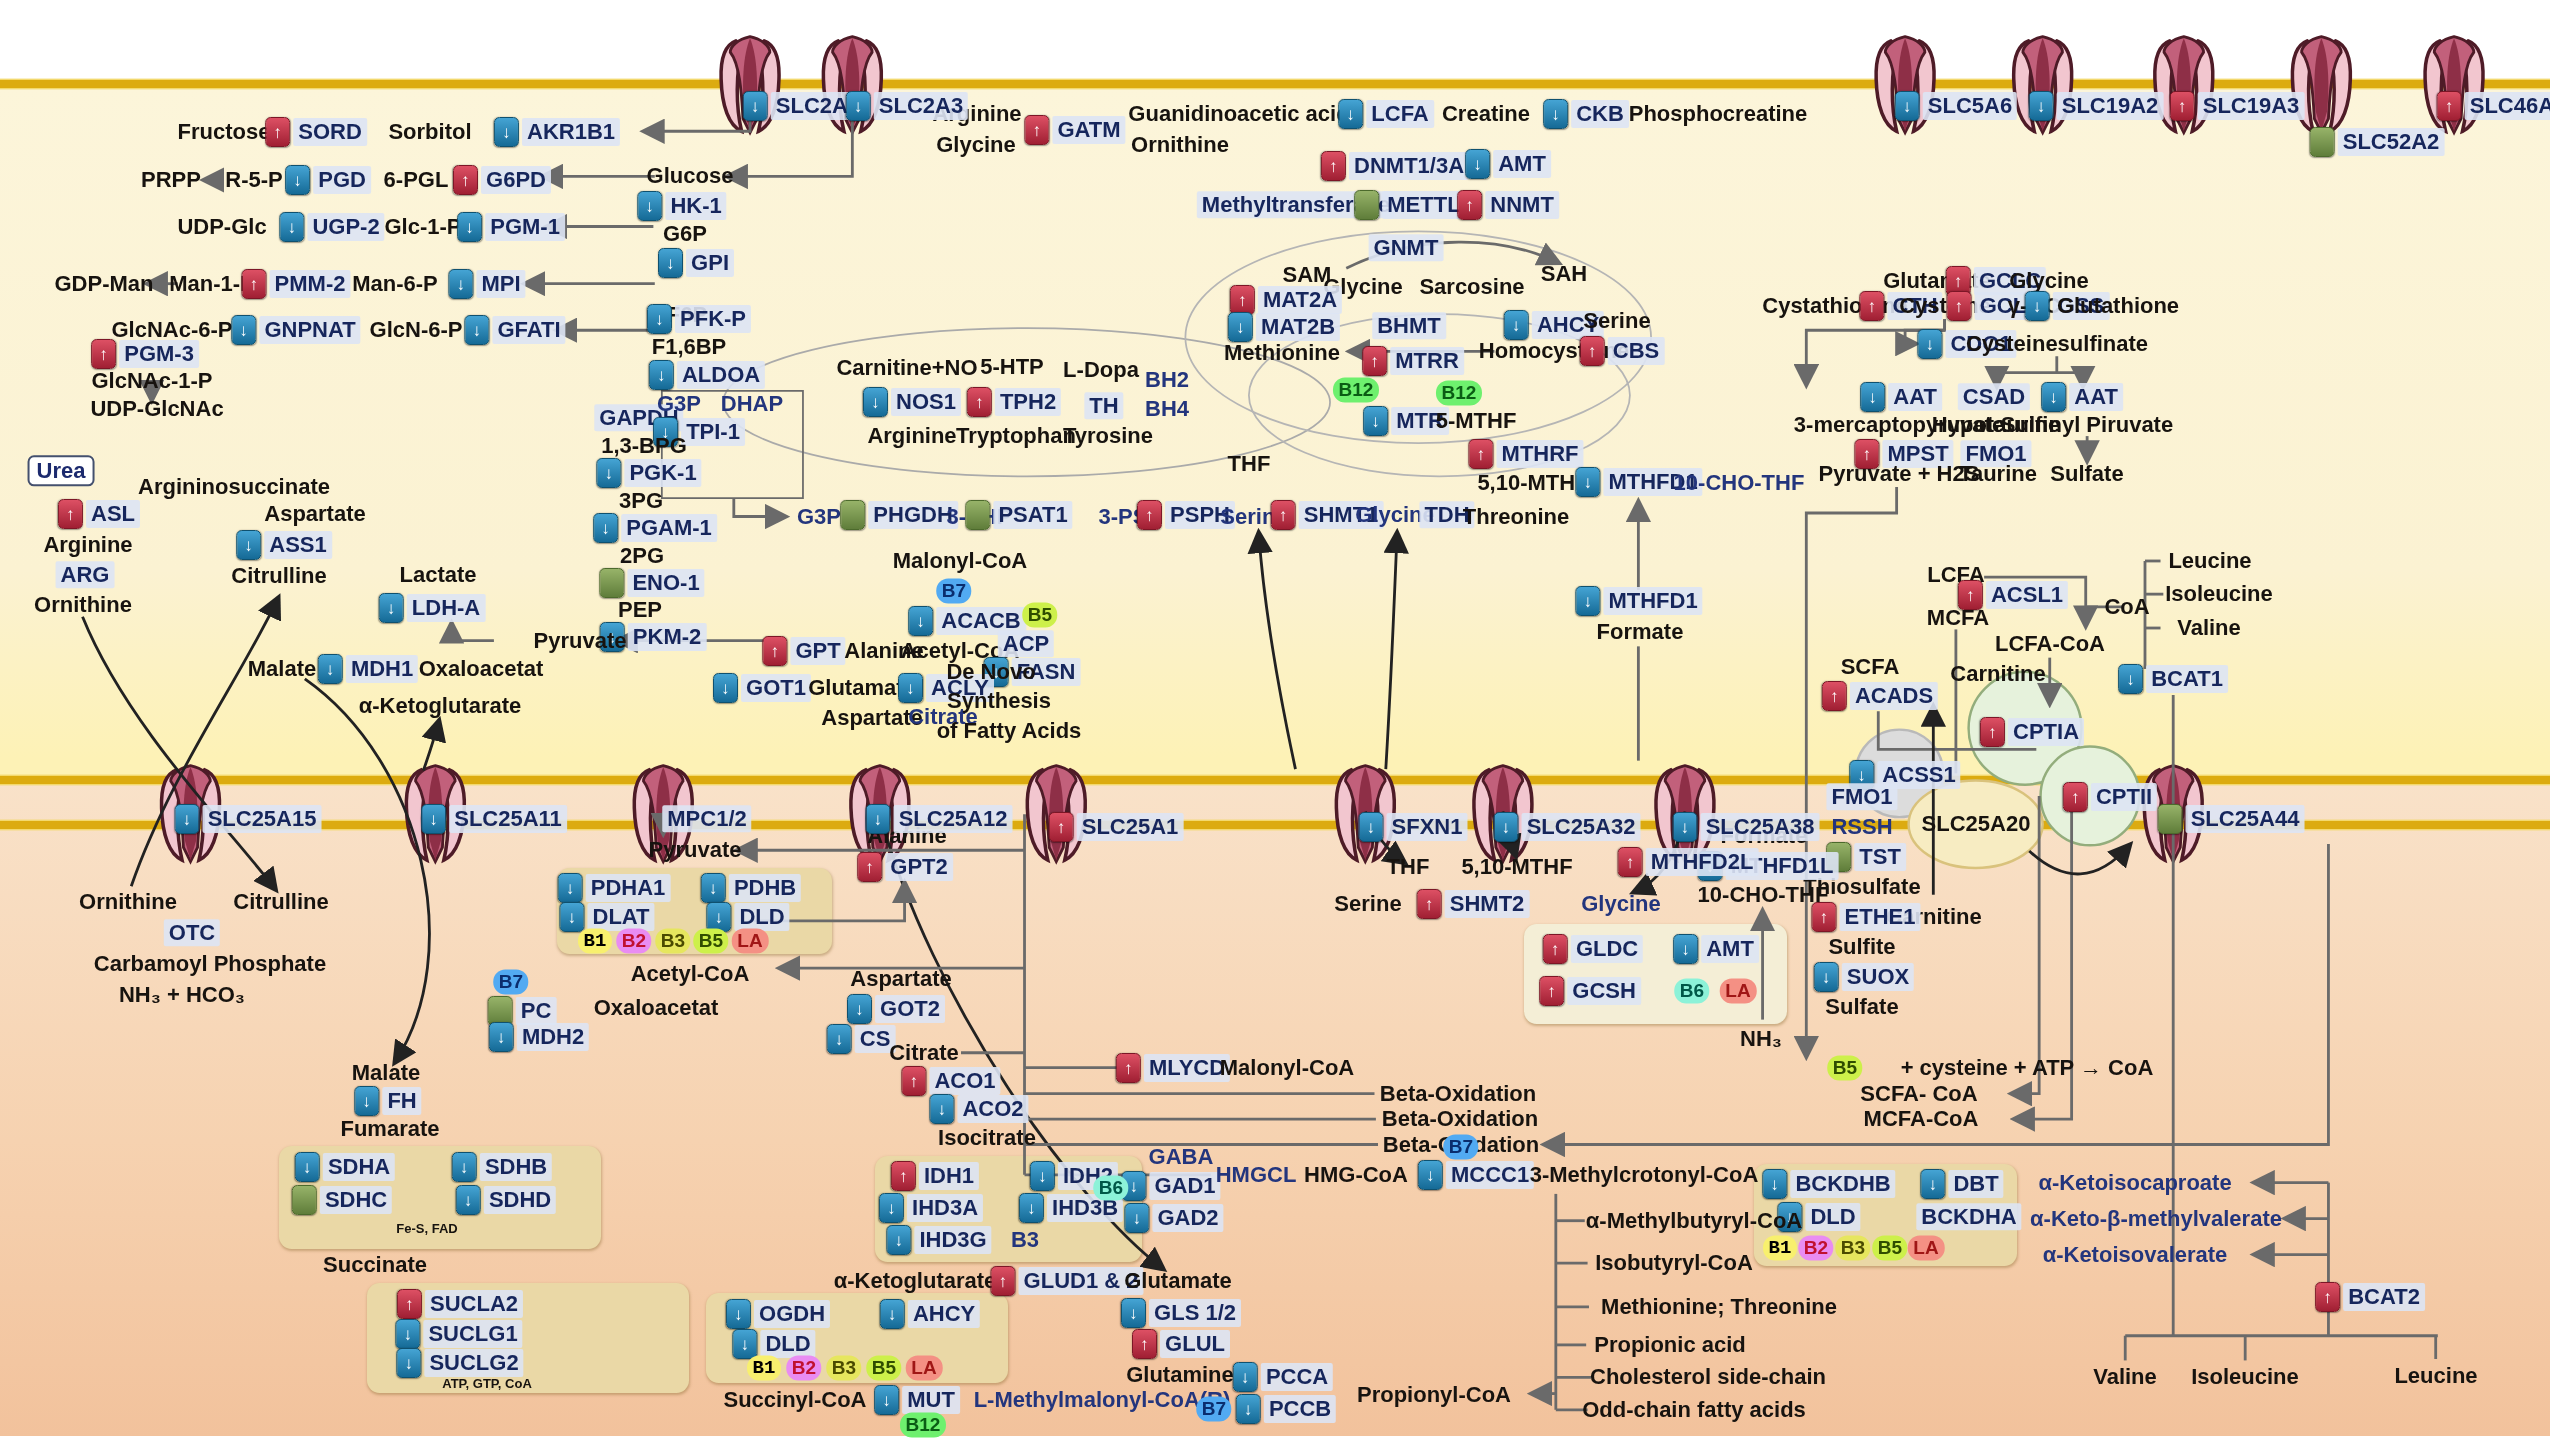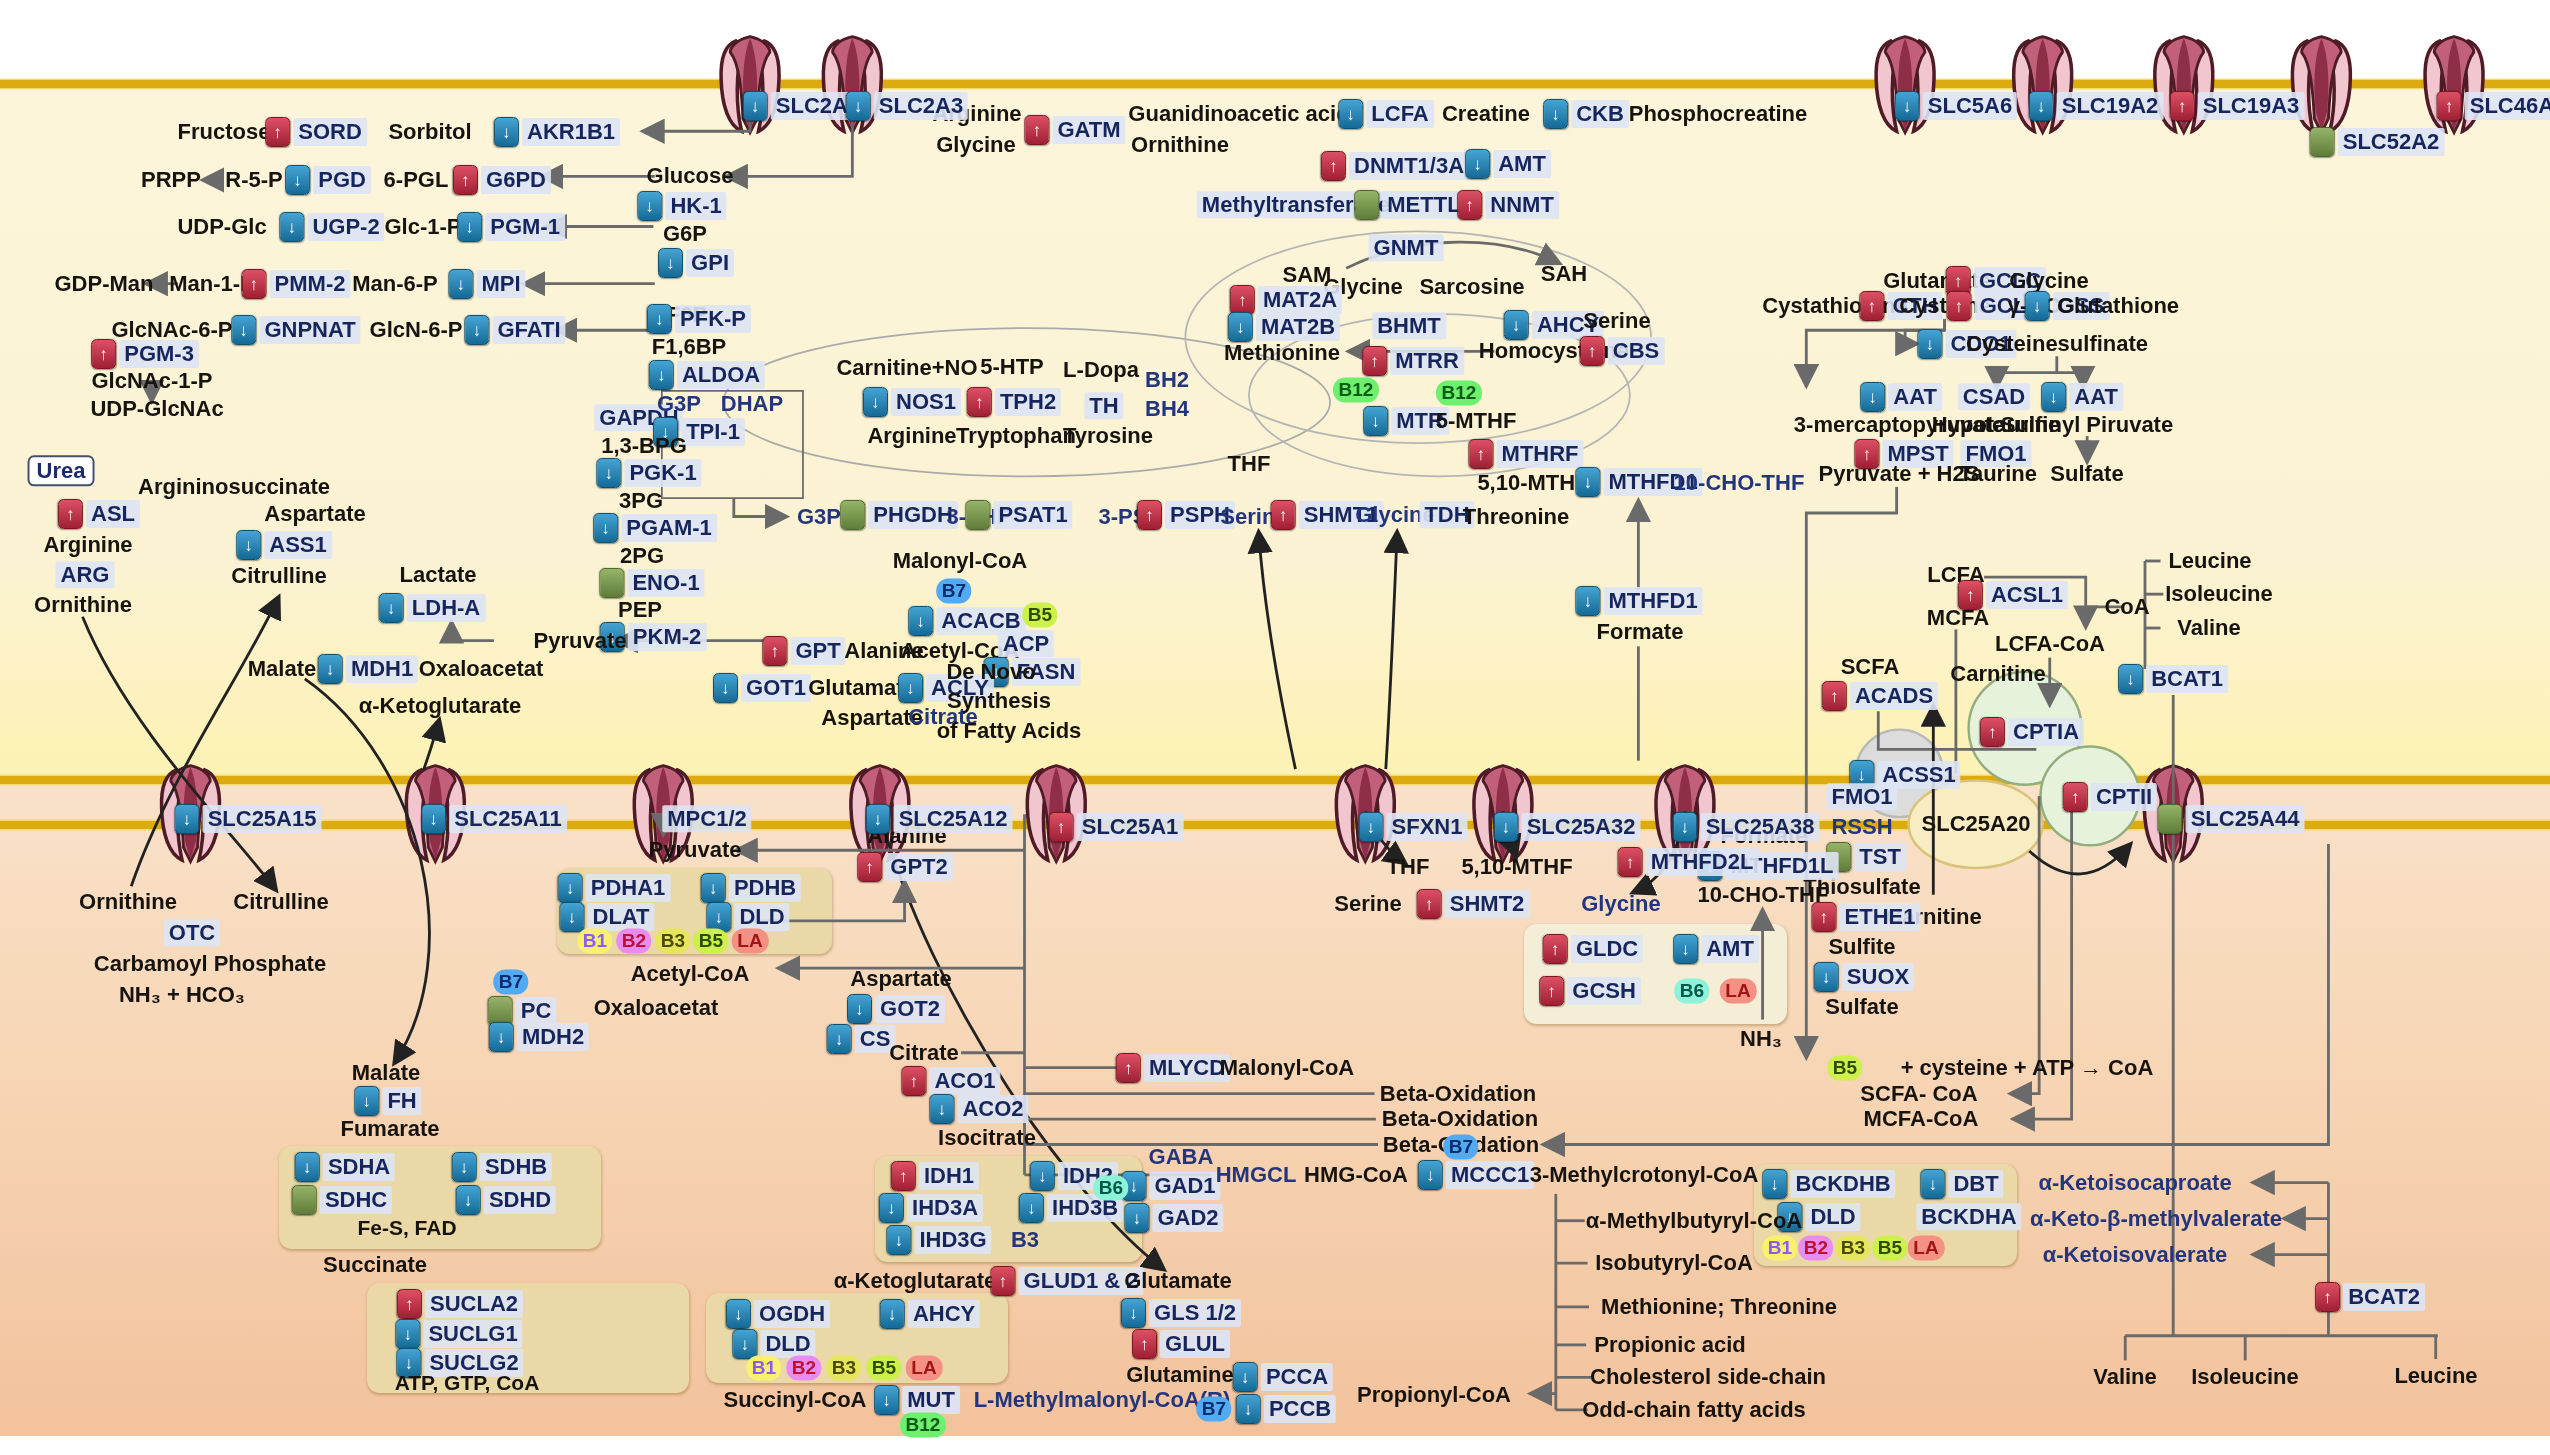--- a/index.html
+++ b/index.html
@@ -5,32 +5,32 @@
   html,body{margin:0;padding:0;background:#fff;}
   #stage{position:relative;width:2550px;height:1455px;overflow:hidden;background:#fff;
          font-family:"Liberation Sans","DejaVu Sans",sans-serif;}
   .band{position:absolute;left:0;width:100%;}
   #cytosol{top:83px;height:696px;background:linear-gradient(180deg,#fcf5da 0%,#fbf2d2 70%,#fdf2b6 97%);}
   #mito{top:780px;height:656px;background:linear-gradient(180deg,#f9e2c9 0%,#f6d2b0 55%,#f2c29c 100%);}
   .mem{position:absolute;left:0;width:100%;height:7.8px;background:#dcab10;box-shadow:0 1.4px 0 #f3d96e, 0 -1.4px 0 #f3d96e;z-index:3;}
   .tx{position:absolute;transform:translate(-50%,-50%);white-space:nowrap;font-weight:bold;
       font-size:22px;color:#17130f;z-index:8;letter-spacing:0;}
   .tx.navy{color:#23357d;}
-  .tx.small{font-size:21px;}
+  .tx.small{font-size:13px;margin-left:20px;}
   .lab{position:absolute;transform:translate(-50%,-50%);white-space:nowrap;display:flex;align-items:center;gap:3.5px;z-index:8;}
   .lab .lt{background:rgba(221,228,244,.9);color:#16265c;font-weight:bold;font-size:22px;padding:0.7px 5px;border-radius:2.1px;}
   .lab.plain .lt{background:rgba(221,228,244,.9);}
   .chip{width:22.6px;height:28px;border-radius:5.6px;display:flex;align-items:center;justify-content:center;
         color:#fff;font-weight:bold;font-size:17px;line-height:1;box-shadow:0 0.7px 1.4px rgba(0,0,0,.4);}
   .chip.r{background:linear-gradient(180deg,#dd5064,#a01f33);border:1.4px solid #7c1626;}
   .chip.b{background:linear-gradient(180deg,#45a4d4,#156a96);border:1.4px solid #0f516f;}
   .chip.g{background:linear-gradient(180deg,#97b369,#5f7d3a);border:1.4px solid #4c6a2c;}
   .badge{position:absolute;transform:translate(-50%,-50%);font-weight:bold;font-size:19px;
          padding:1.4px 5.6px;border-radius:12px;z-index:9;}
-  .badge.B1{background:#f8f06e;color:#8b5cf6;}
+  .badge.B1{background:#f8f06e;color:#000000;font-family:Liberation Mono, monospace;}
   .badge.B2{background:#e98cf2;color:#c01030;}
   .badge.B3{background:#e6e65e;color:#4a4a00;}
   .badge.B5{background:#cdf04a;color:#2f4d00;}
   .badge.B6{background:#8cf2d8;color:#005848;}
   .badge.B7{background:#52aaf2;color:#0a2d6e;}
   .badge.B12{background:#6ef06e;color:#0a5c14;}
   .badge.LA{background:#f49084;color:#a01616;}
   .gbox{position:absolute;background:#ead8a6;border-radius:12.7px;box-shadow:0.7px 1.4px 2.8px rgba(120,90,30,.35);z-index:4;}
   .gbox.cream{background:#f4eed6;}
   .urea{position:absolute;transform:translate(-50%,-50%);background:#fff;border:2.1px solid #44506e;border-radius:6.4px;

